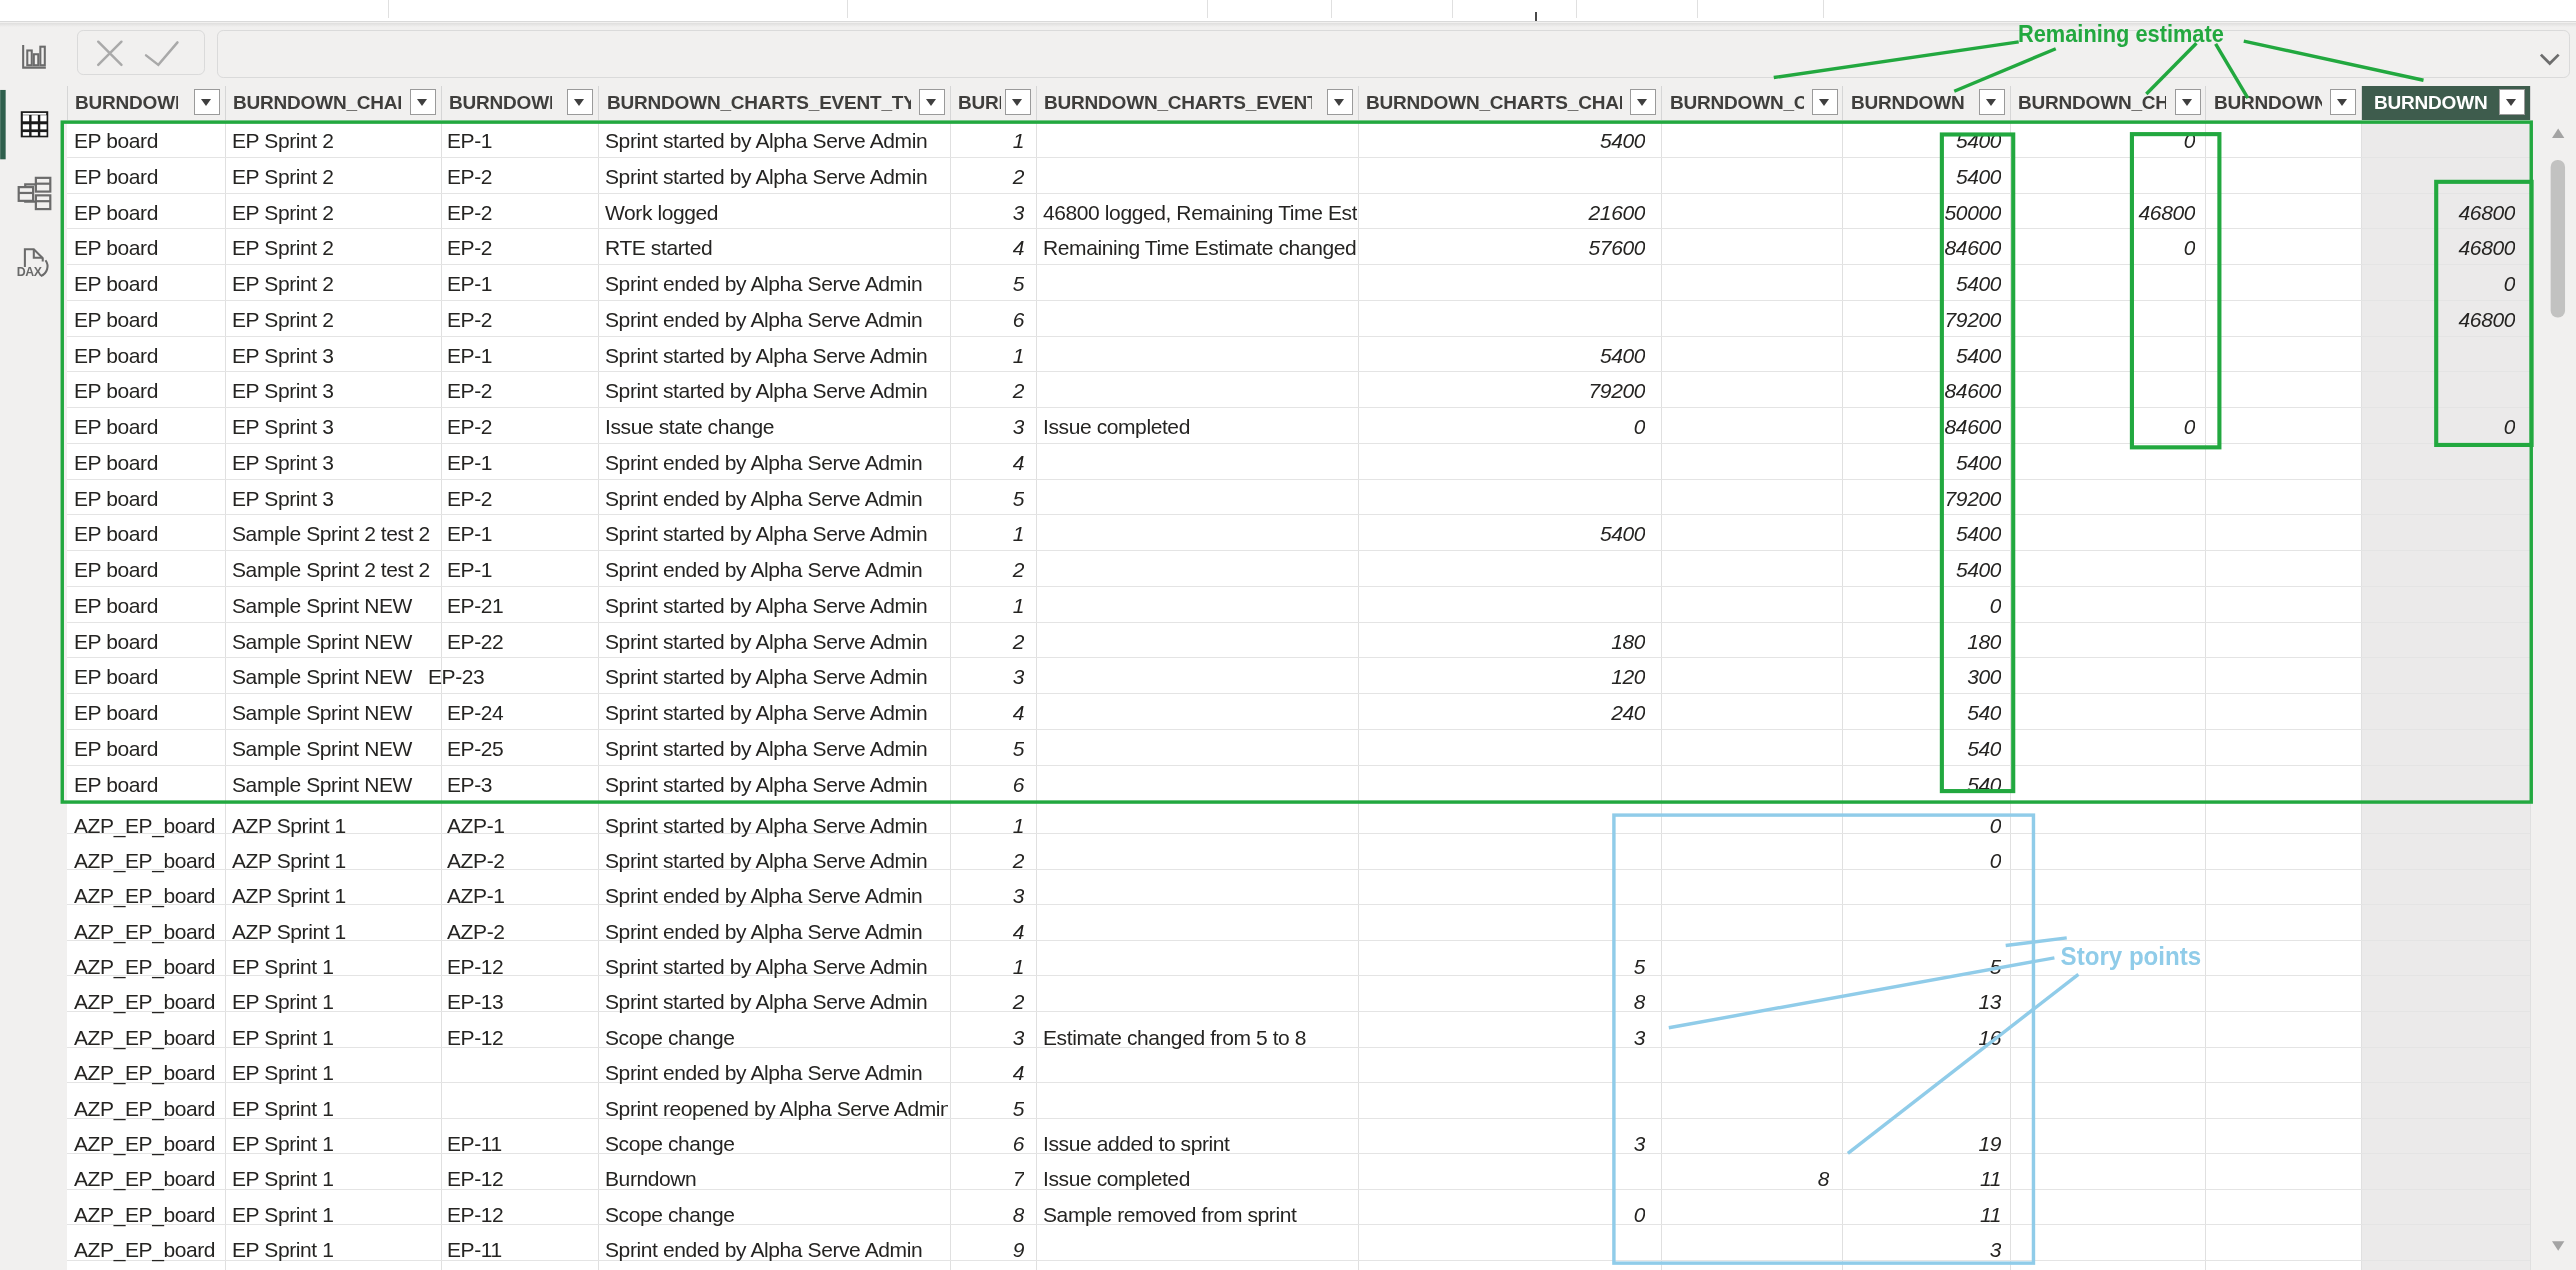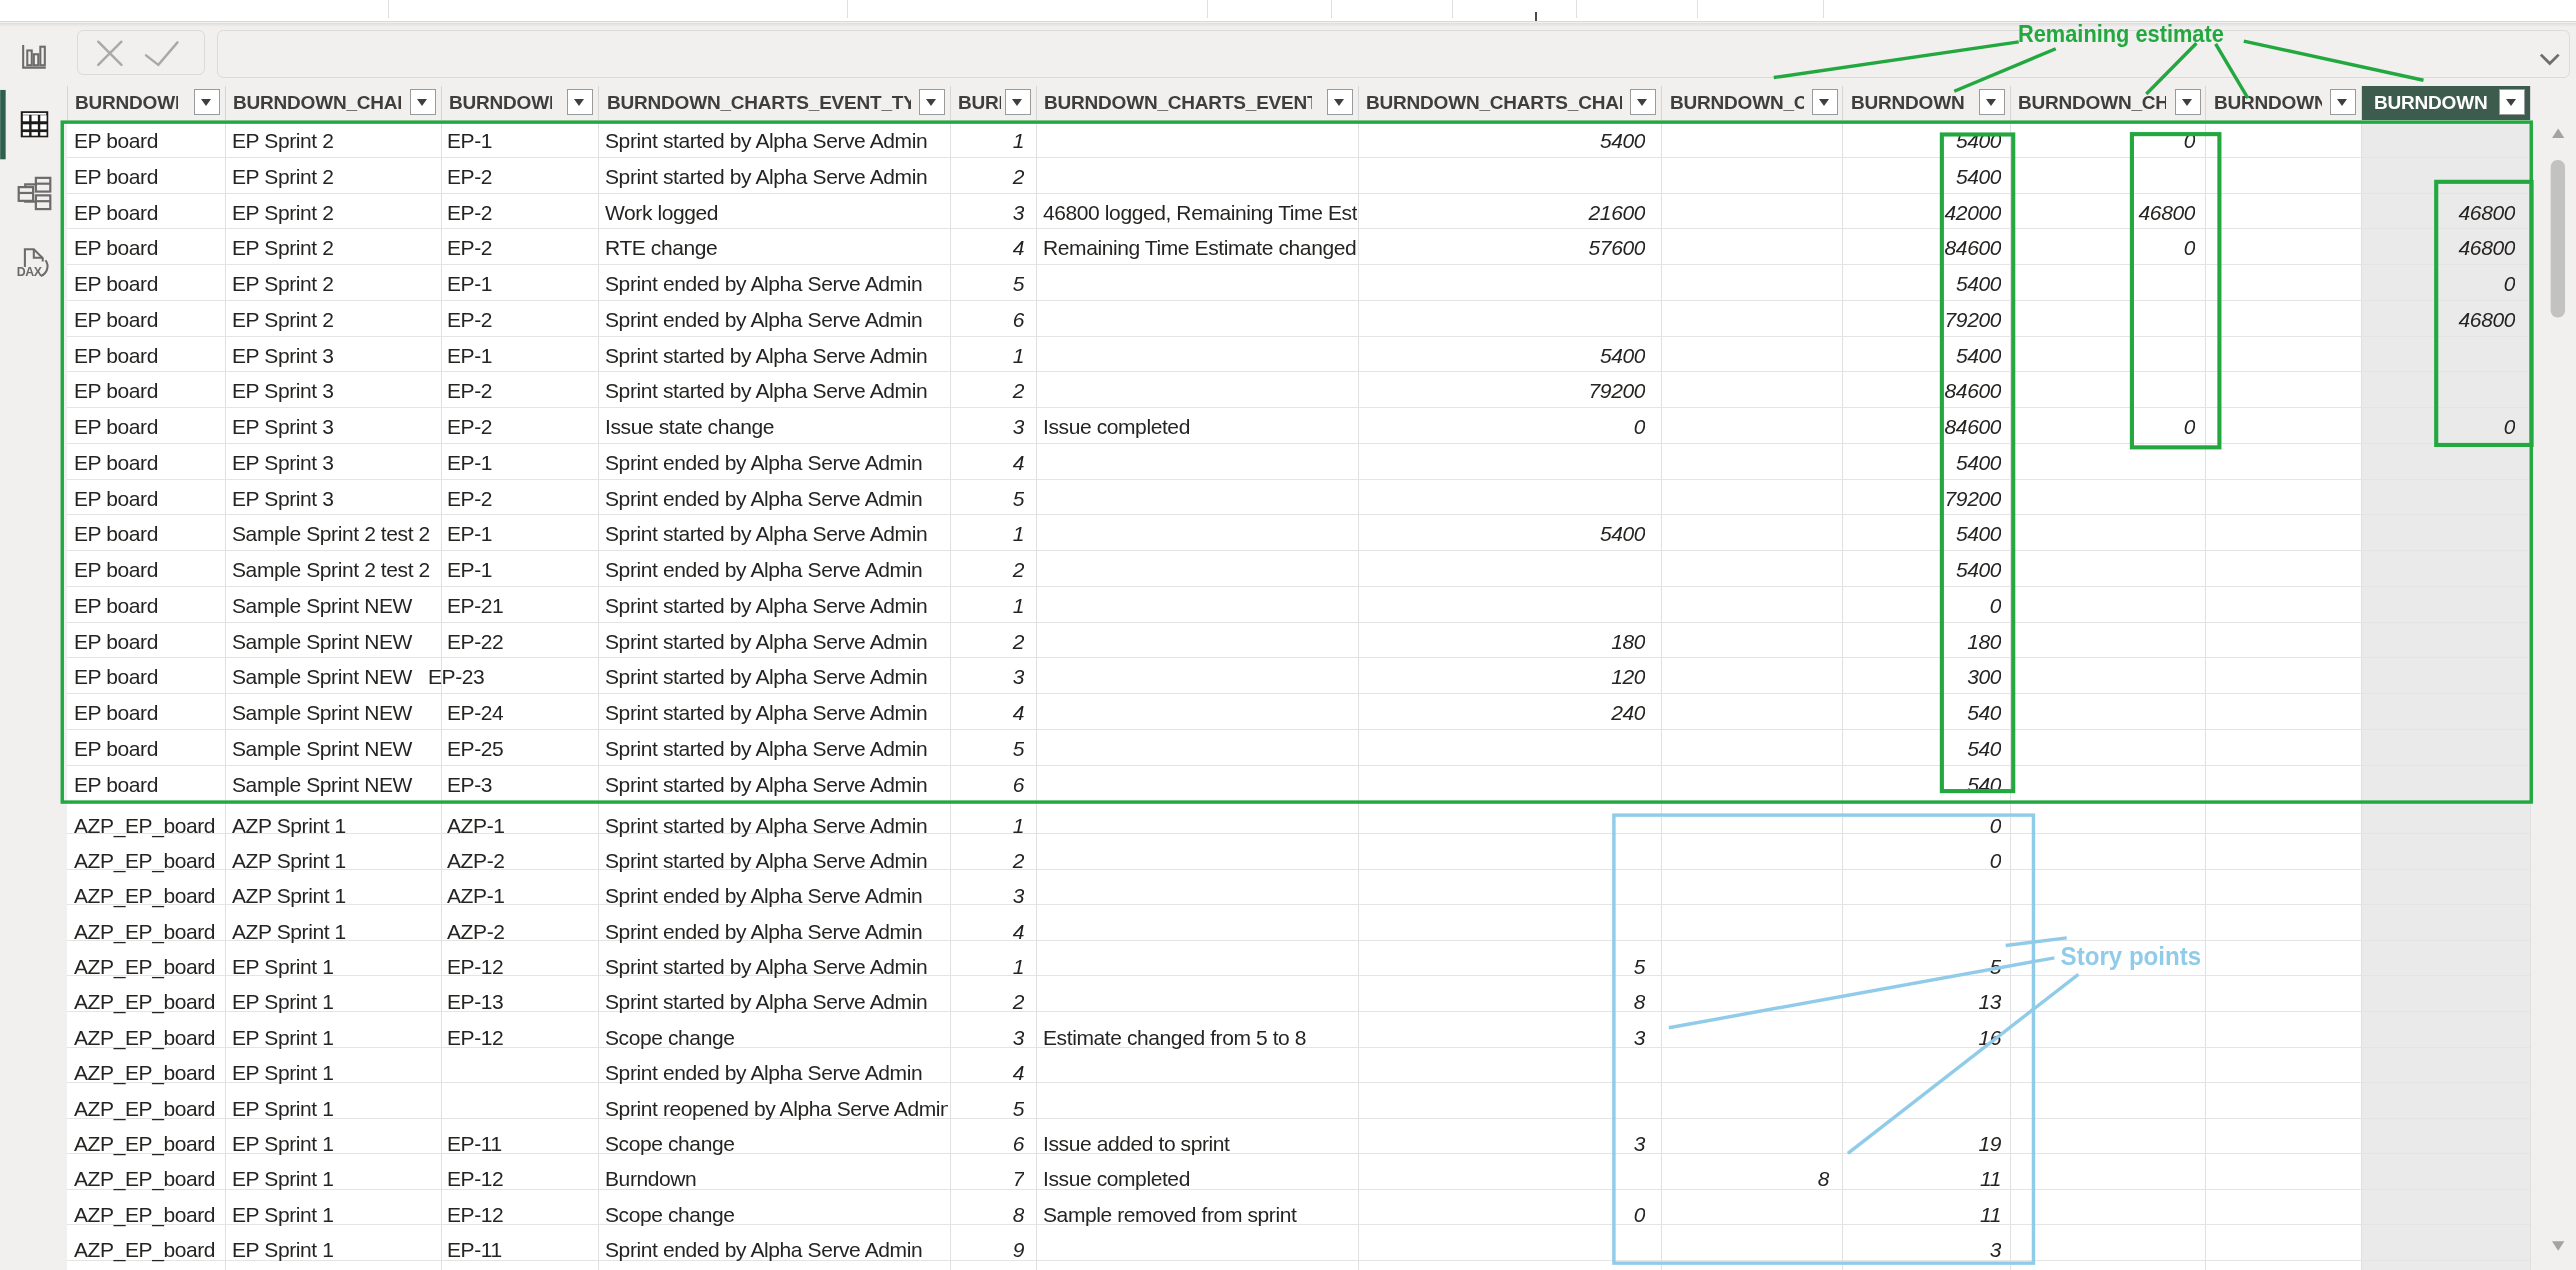--- a/index.html
+++ b/index.html
@@ -133,27 +133,27 @@
 <div class="cell" style="left:605px;top:159px;width:343px">Sprint started by Alpha Serve Admin</div>
 <div class="cell num" style="left:957px;top:159px;width:67px">2</div>
 <div class="cell num" style="left:1849px;top:159px;width:152px">5400</div>
 <div class="cell" style="left:74px;top:195px;width:150px">EP board</div>
 <div class="cell" style="left:232px;top:195px;width:207px">EP Sprint 2</div>
 <div class="cell" style="left:447px;top:195px;width:150px">EP-2</div>
 <div class="cell" style="left:605px;top:195px;width:343px">Work logged</div>
 <div class="cell num" style="left:957px;top:195px;width:67px">3</div>
 <div class="cell" style="left:1043px;top:195px;width:314px">46800 logged, Remaining Time Estimate changed</div>
 <div class="cell num" style="left:1365px;top:195px;width:280px">21600</div>
-<div class="cell num" style="left:1849px;top:195px;width:152px">42000</div>
+<div class="cell num" style="left:1849px;top:195px;width:152px">50000</div>
 <div class="cell num" style="left:2017px;top:195px;width:178px">46800</div>
 <div class="cell num" style="left:2367px;top:195px;width:148px">46800</div>
 <div class="cell" style="left:74px;top:230px;width:150px">EP board</div>
 <div class="cell" style="left:232px;top:230px;width:207px">EP Sprint 2</div>
 <div class="cell" style="left:447px;top:230px;width:150px">EP-2</div>
-<div class="cell" style="left:605px;top:230px;width:343px">RTE change</div>
+<div class="cell" style="left:605px;top:230px;width:343px">RTE started</div>
 <div class="cell num" style="left:957px;top:230px;width:67px">4</div>
 <div class="cell" style="left:1043px;top:230px;width:314px">Remaining Time Estimate changed from 84600</div>
 <div class="cell num" style="left:1365px;top:230px;width:280px">57600</div>
 <div class="cell num" style="left:1849px;top:230px;width:152px">84600</div>
 <div class="cell num" style="left:2017px;top:230px;width:178px">0</div>
 <div class="cell num" style="left:2367px;top:230px;width:148px">46800</div>
 <div class="cell" style="left:74px;top:266px;width:150px">EP board</div>
 <div class="cell" style="left:232px;top:266px;width:207px">EP Sprint 2</div>
 <div class="cell" style="left:447px;top:266px;width:150px">EP-1</div>
 <div class="cell" style="left:605px;top:266px;width:343px">Sprint ended by Alpha Serve Admin</div>

